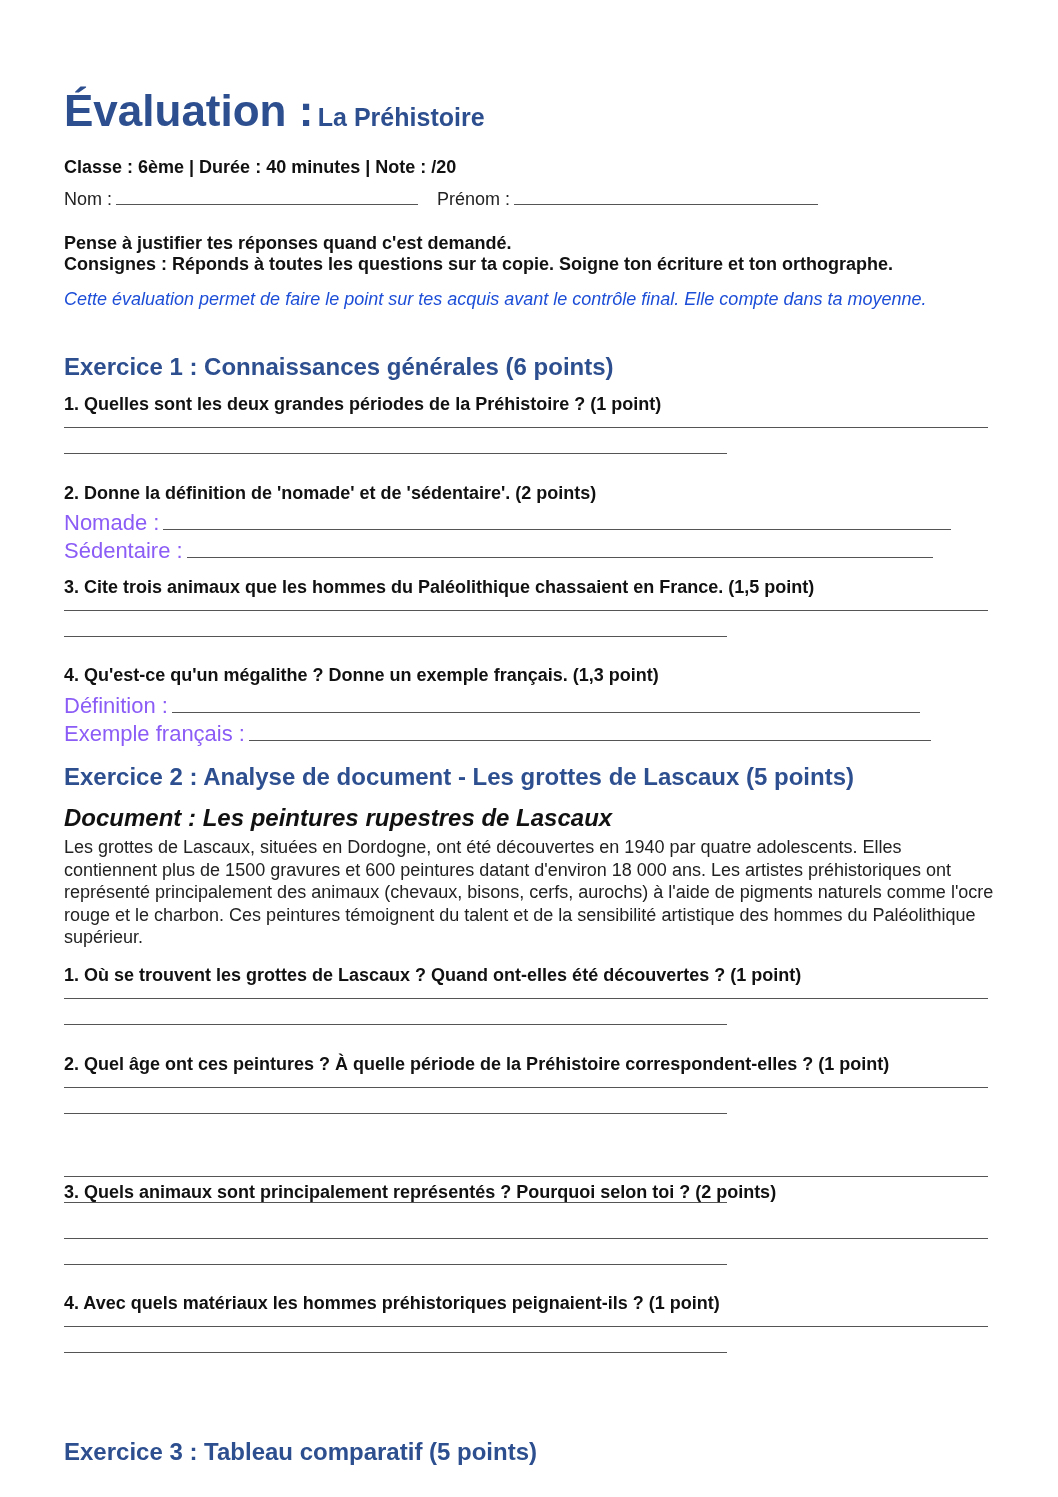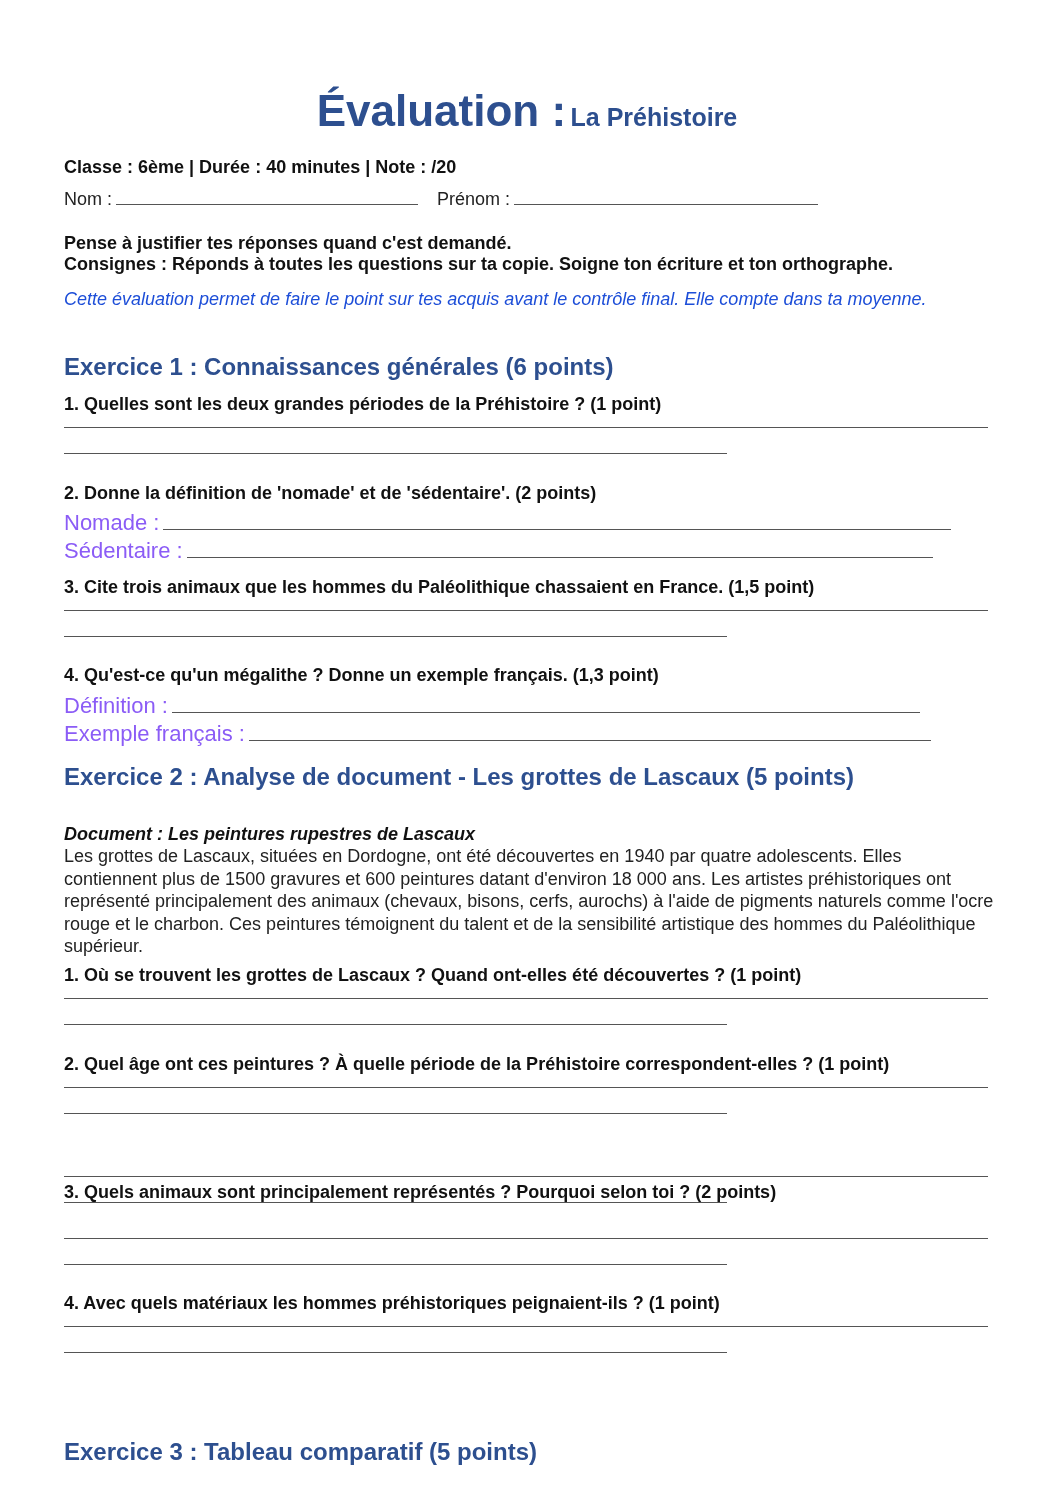--- a/index.html
+++ b/index.html
@@ -19,21 +19,20 @@
       position: absolute;
       left: 64px;
       top: 0;
       width: 926px;
     }
     .title {
       position: absolute;
       top: 86px;
       left: 0;
       width: 926px;
-      text-align: center;
       color: #2d4f8f;
       font-weight: bold;
       white-space: nowrap;
     }
     .title .main { font-size: 44px; }
     .title .sub { font-size: 25px; }
     .meta {
       position: absolute;
       top: 157px;
       left: 0;
@@ -104,34 +103,32 @@
       display: inline-block;
       border-bottom: 1.3px solid #555;
       height: 1px;
       vertical-align: baseline;
       margin-left: 4px;
     }
     .doc-title {
       position: absolute;
       left: 0;
       top: 804px;
-      font-size: 18px;
+      font-size: 24px;
       font-weight: bold;
       font-style: italic;
-      margin-top: 20px;
     }
     .doc-text {
       position: absolute;
       left: 0;
       top: 836px;
       width: 930px;
       font-size: 18px;
       line-height: 22.5px;
       color: #222;
-      margin-top: 9px;
     }
   </style>
 </head>
 <body>
 
 <div class="page">
 
   <div class="title">
     <span class="main">Évaluation :</span>
     <span class="sub">La Préhistoire</span>

